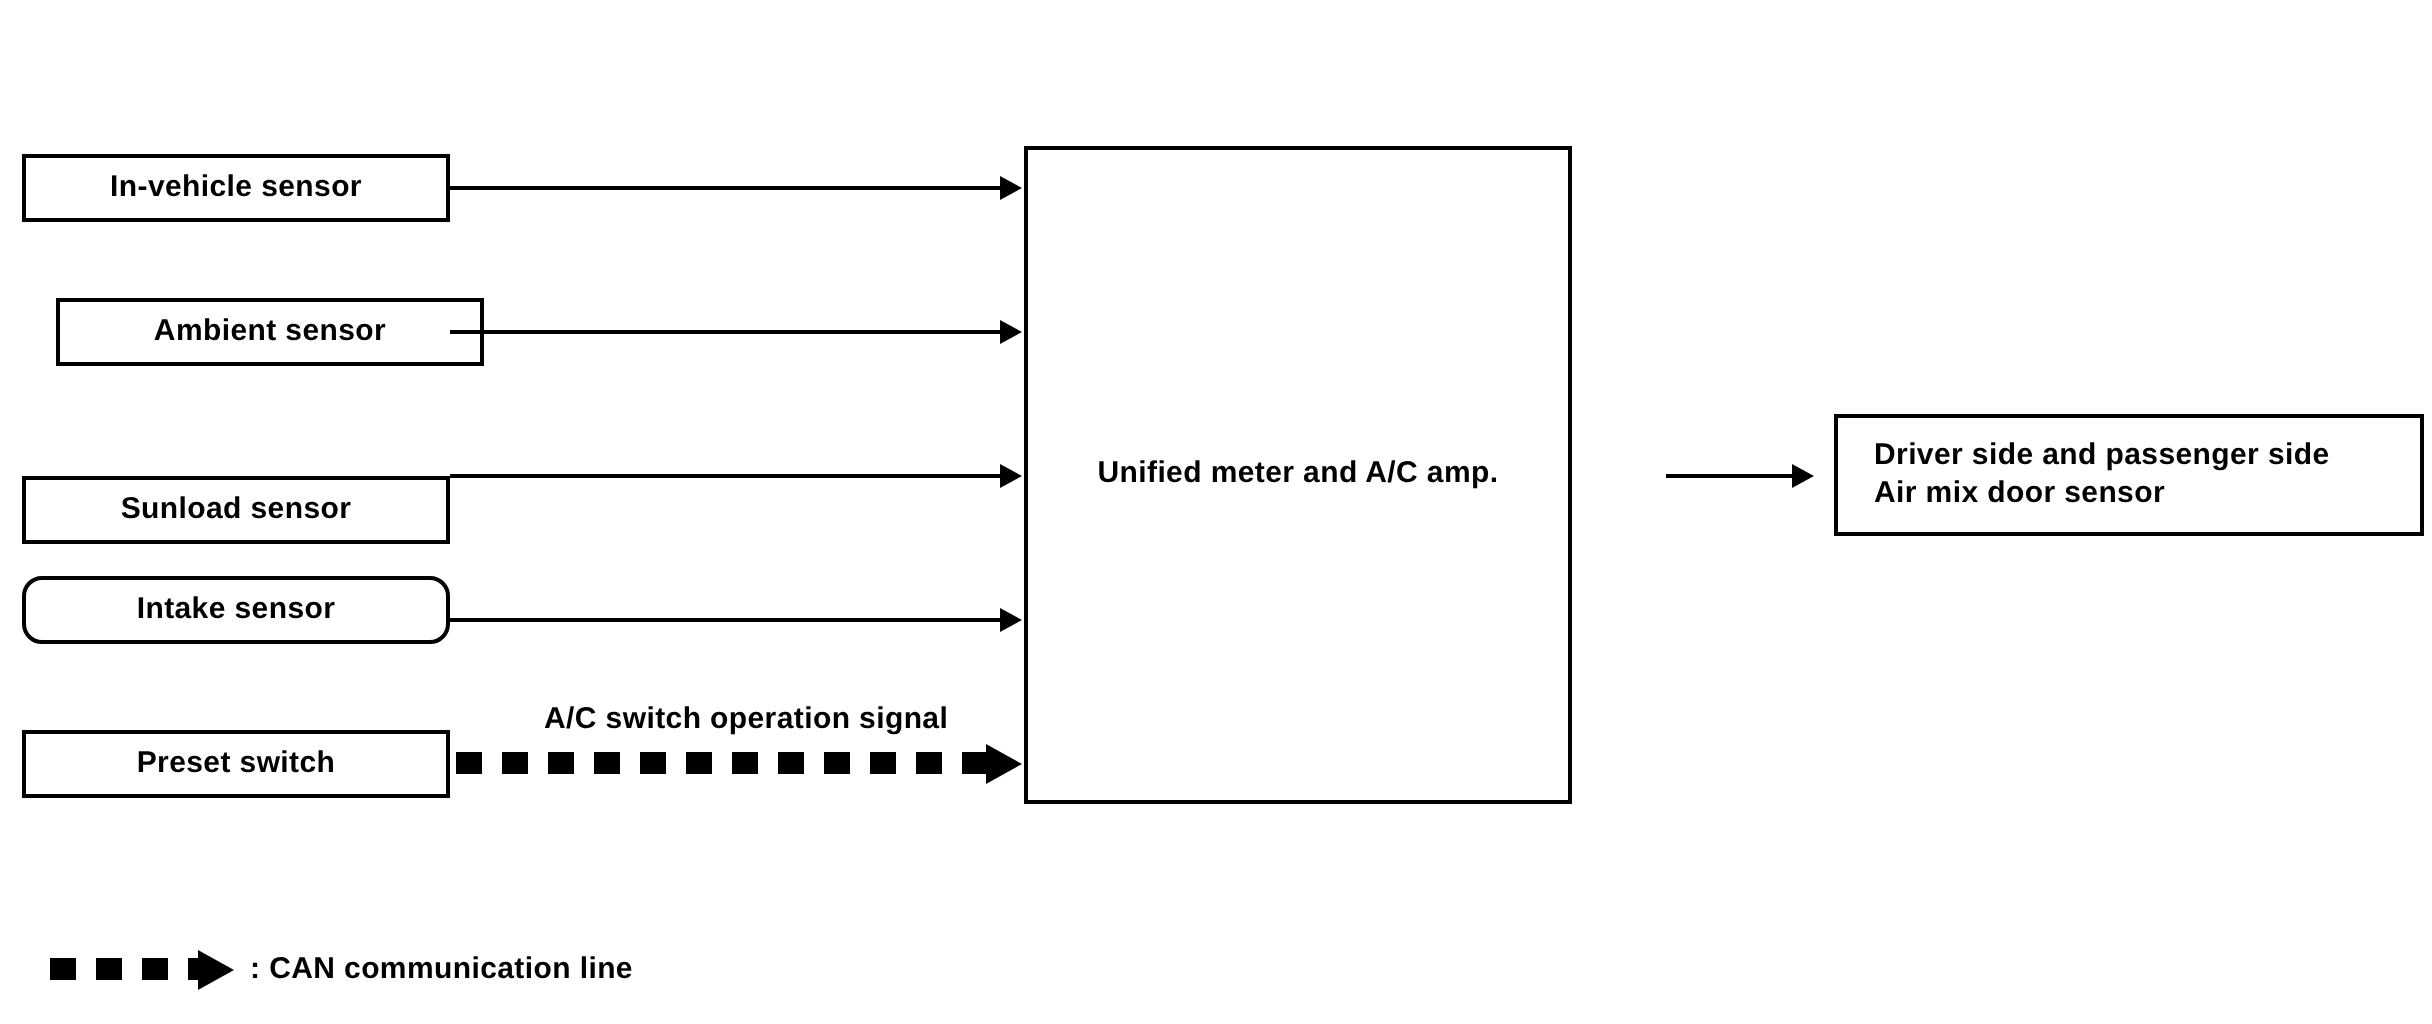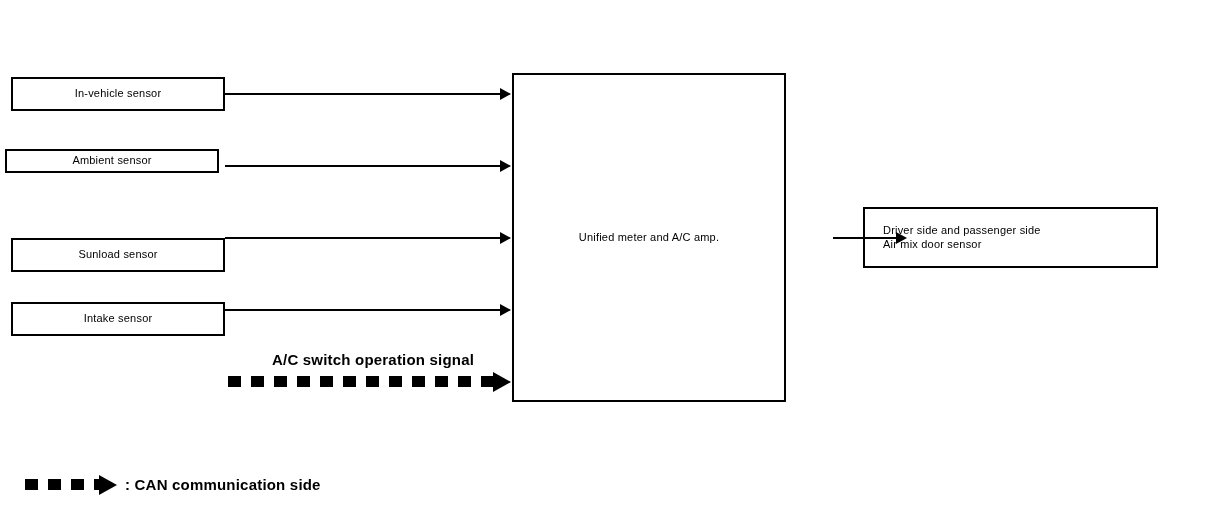--- a/index.html
+++ b/index.html
@@ -21,22 +21,22 @@
   .node-box {
     position: absolute;
     box-sizing: border-box;
     border: 2px solid #000000;
     background: #ffffff;
     display: flex;
     align-items: center;
     justify-content: center;
   }
   .node-label {
-    font-size: 11px;
-    font-weight: normal;
+    font-size: 15px;
+    font-weight: bold;
     line-height: 1.25;
     white-space: pre;
     letter-spacing: 0.2px;
   }
   .node-box.align-left {
     justify-content: flex-start;
     padding-left: 18px;
   }
   .node-box.align-left .node-label {
     text-align: left;
@@ -91,38 +91,41 @@
 </style>
 </head>
 <body>
 
 <div id="canvas">
 
   <div class="node-box" style="left:11px; top:77px; width:214px; height:34px;">
     <span class="node-label">In-vehicle sensor</span>
   </div>
 
-  <div class="node-box" style="left:5px; top:149px; width:214px; height:24px;">
+  <div class="node-box" style="left:28px; top:149px; width:214px; height:34px;">
     <span class="node-label">Ambient sensor</span>
   </div>
 
   <div class="node-box" style="left:11px; top:238px; width:214px; height:34px;">
     <span class="node-label">Sunload sensor</span>
   </div>
 
-  <div class="node-box" style="left:11px; top:302px; width:214px; height:34px;">
+  <div class="node-box" style="left:11px; top:288px; width:214px; height:34px;border-radius:10px;">
     <span class="node-label">Intake sensor</span>
   </div>
 
+  <div class="node-box" style="left:11px; top:365px; width:214px; height:34px;">
+    <span class="node-label">Preset switch</span>
+  </div>
 
   <div class="node-box" style="left:512px; top:73px; width:274px; height:329px;">
     <span class="node-label">Unified meter and A/C amp.</span>
   </div>
 
-  <div class="node-box align-left" style="left:863px; top:207px; width:295px; height:61px;">
+  <div class="node-box align-left" style="left:917px; top:207px; width:295px; height:61px;">
     <span class="node-label"><span>Driver side and passenger side</span><br><span>Air mix door sensor</span></span>
   </div>
 
   <div class="wire" style="left:225px; top:93px; width:276px;"></div>
   <div class="arrowhead" style="left:500px; top:88px;"></div>
 
   <div class="wire" style="left:225px; top:165px; width:276px;"></div>
   <div class="arrowhead" style="left:500px; top:160px;"></div>
 
   <div class="wire" style="left:225px; top:237px; width:276px;"></div>
@@ -134,15 +137,15 @@
   <div class="signal-caption" style="left:236px; top:351px;margin-left:36px;">A/C switch operation signal</div>
 
   <div class="can-line" style="left:228px; top:376px; width:266px;"></div>
   <div class="can-arrowhead" style="left:493px; top:372px;"></div>
 
   <div class="wire" style="left:833px; top:237px; width:64px;"></div>
   <div class="arrowhead" style="left:896px; top:232px;"></div>
 
   <div class="can-line" style="left:25px; top:479px; width:75px;"></div>
   <div class="can-arrowhead" style="left:99px; top:475px;"></div>
-  <div class="legend-text" style="left:125px; top:476px;">: CAN communication side</div>
+  <div class="legend-text" style="left:125px; top:476px;">: CAN communication line</div>
 
 </div>
 
 </body></html>

